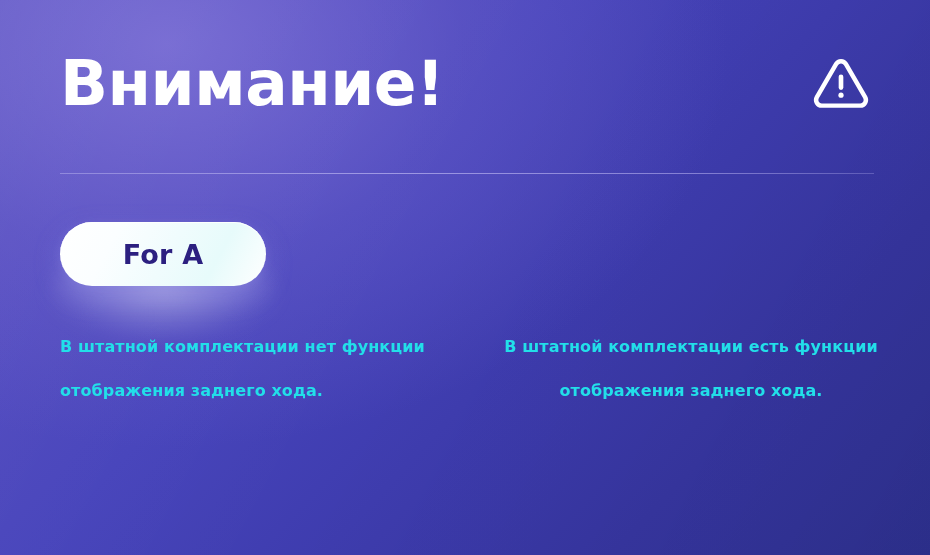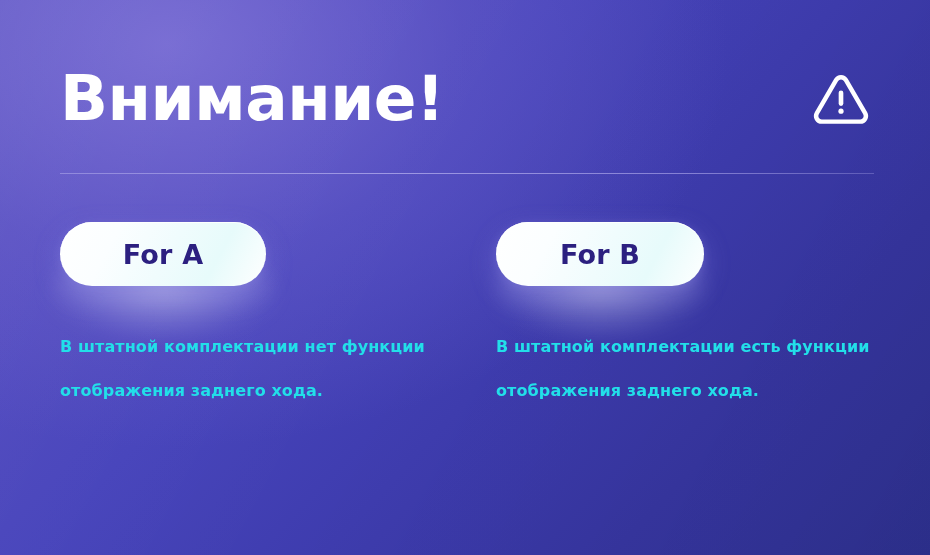--- a/index.html
+++ b/index.html
@@ -51,25 +51,25 @@
 
   .content {
     position: absolute;
     inset: 0;
   }
 
   
   .header-row {
     position: absolute;
     left: 60px;
-    top: 44px;
+    top: 52px;
     width: 814px;
     height: 86px;
     display: flex;
-    align-items: flex-end;
+    align-items: flex-start;
     justify-content: space-between;
   }
 
   .title {
     font-size: 63px;
     line-height: 1;
     font-weight: 700;
     color: #ffffff;
     letter-spacing: -0.5px;
     white-space: nowrap;
@@ -175,21 +175,21 @@
     padding: 0;
     width: 382px;
     font-size: 16px;
     font-weight: 700;
     line-height: 44px;
     color: #22dfe9;
     letter-spacing: 0.1px;
     font-family: "DejaVu Sans", "Liberation Sans", sans-serif;
   }
   .text-a { position: absolute; left: 60px; top: 325px; }
-  .text-b { position: absolute; left: 496px; top: 325px; width: 390px; }
+  .text-b { position: absolute; left: 496px; top: 325px; width: 390px; text-align: center; }
 </style>
 </head>
 <body>
 
 <div class="slide">
   <div class="content">
 
     <div class="header-row">
       <div class="title">Внимание!</div>
 
@@ -208,28 +208,20 @@
 
       <div class="col col-a">
         <div class="pill-wrap">
           <div class="pill-glow"></div>
           <div class="pill pill-a">
             <span class="pill-label">For A</span>
           </div>
         </div>
       </div>
 
-      <div class="col col-b">
-        <div class="pill-wrap">
-          <div class="pill-glow pill-glow-b"></div>
-          <div class="pill pill-b">
-            <span class="pill-label">For B</span>
-          </div>
-        </div>
-      </div>
 
       <p class="body-text text-a">В штатной комплектации нет функции отображения заднего хода.</p>
 
       <p class="body-text text-b">В штатной комплектации есть функции отображения заднего хода.</p>
 
     </div>
   </div>
 </div>
 
 </body></html>

